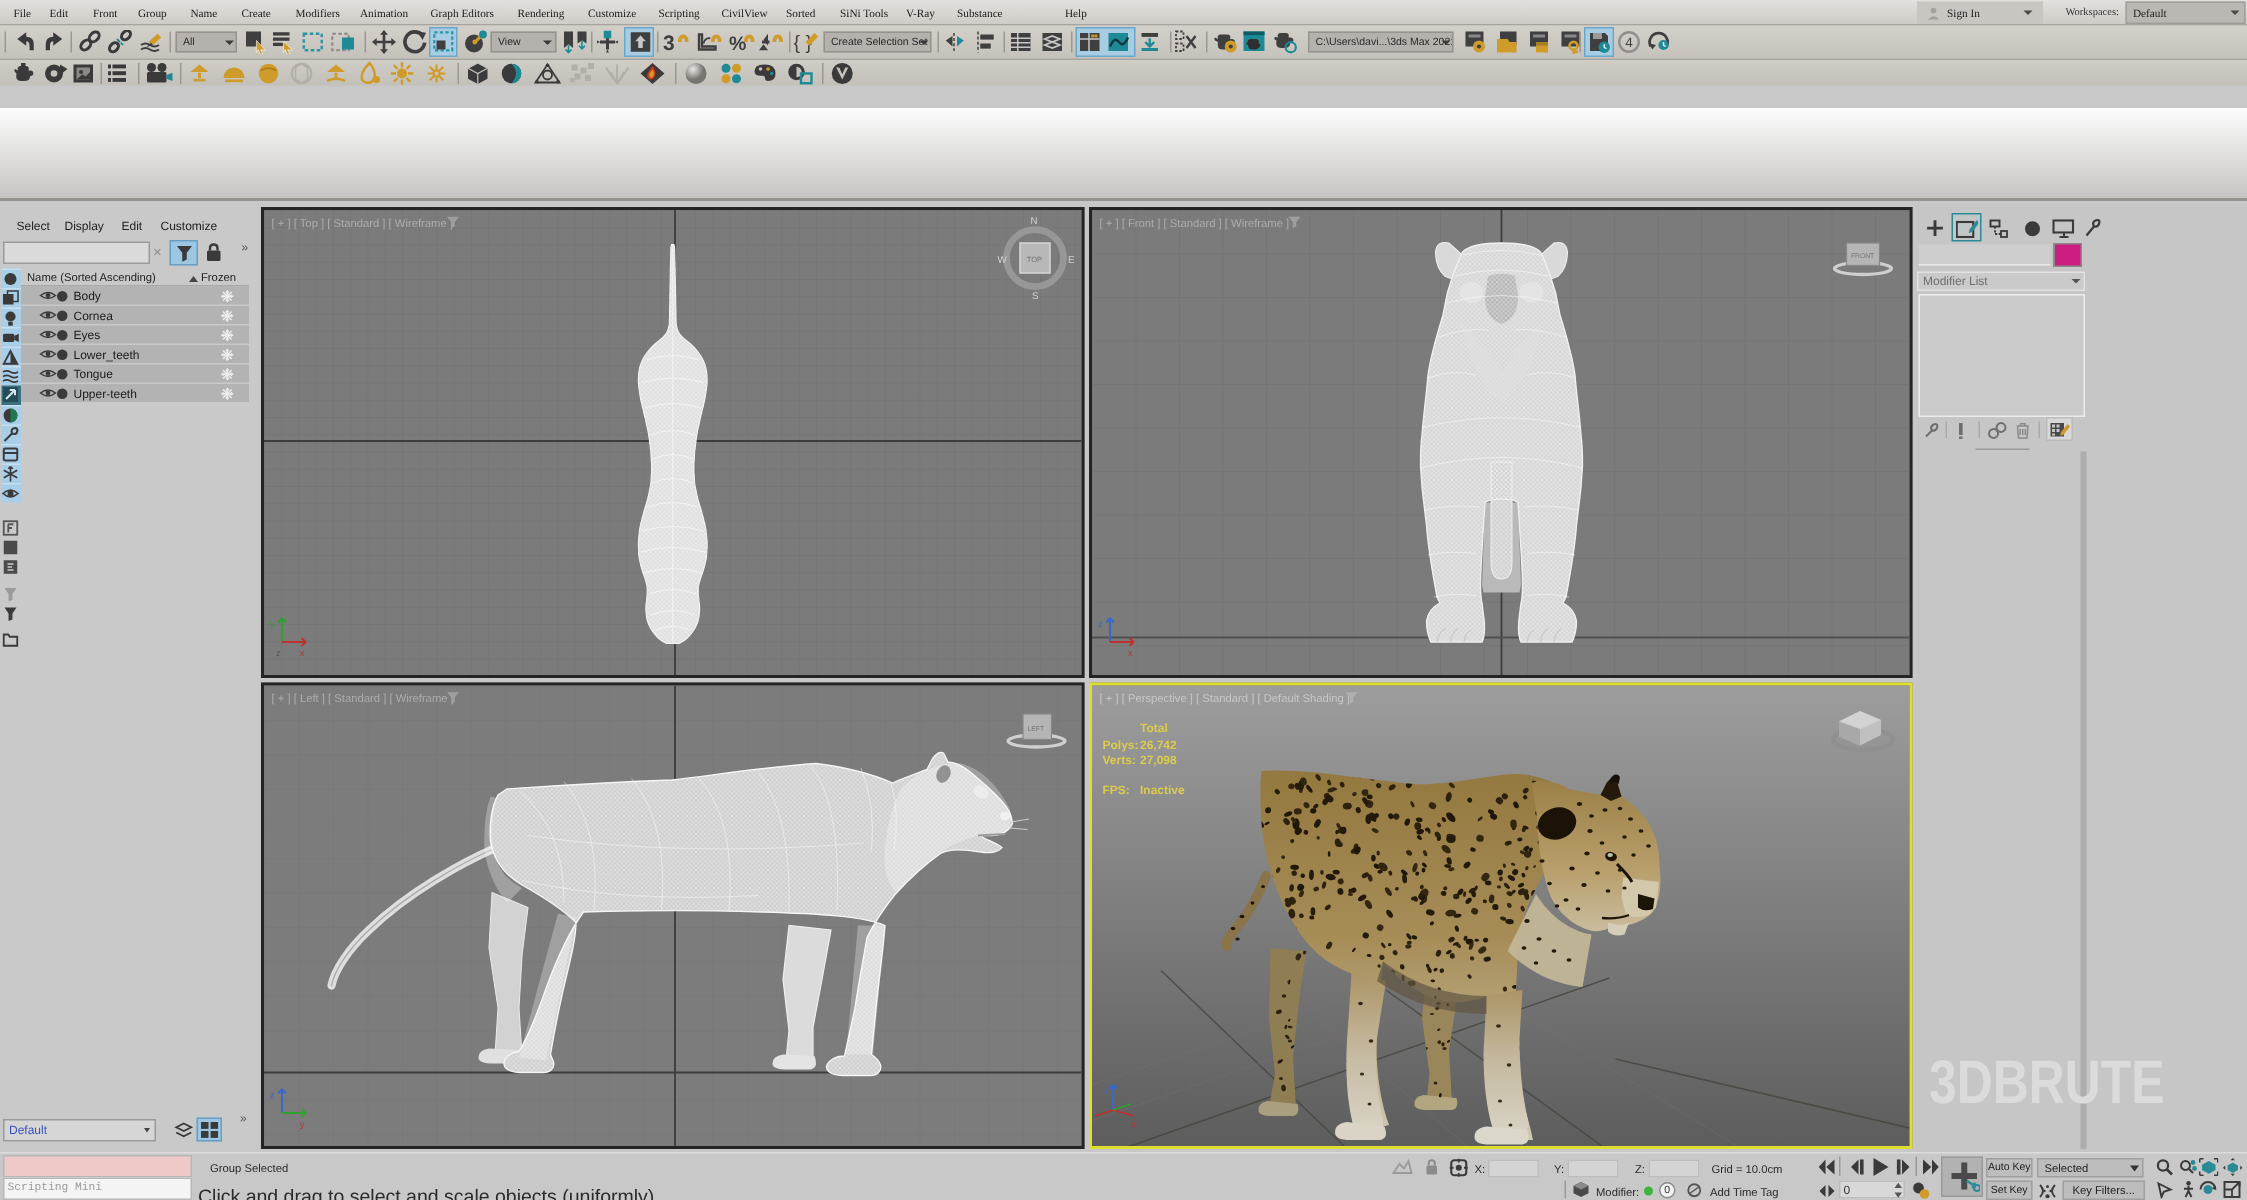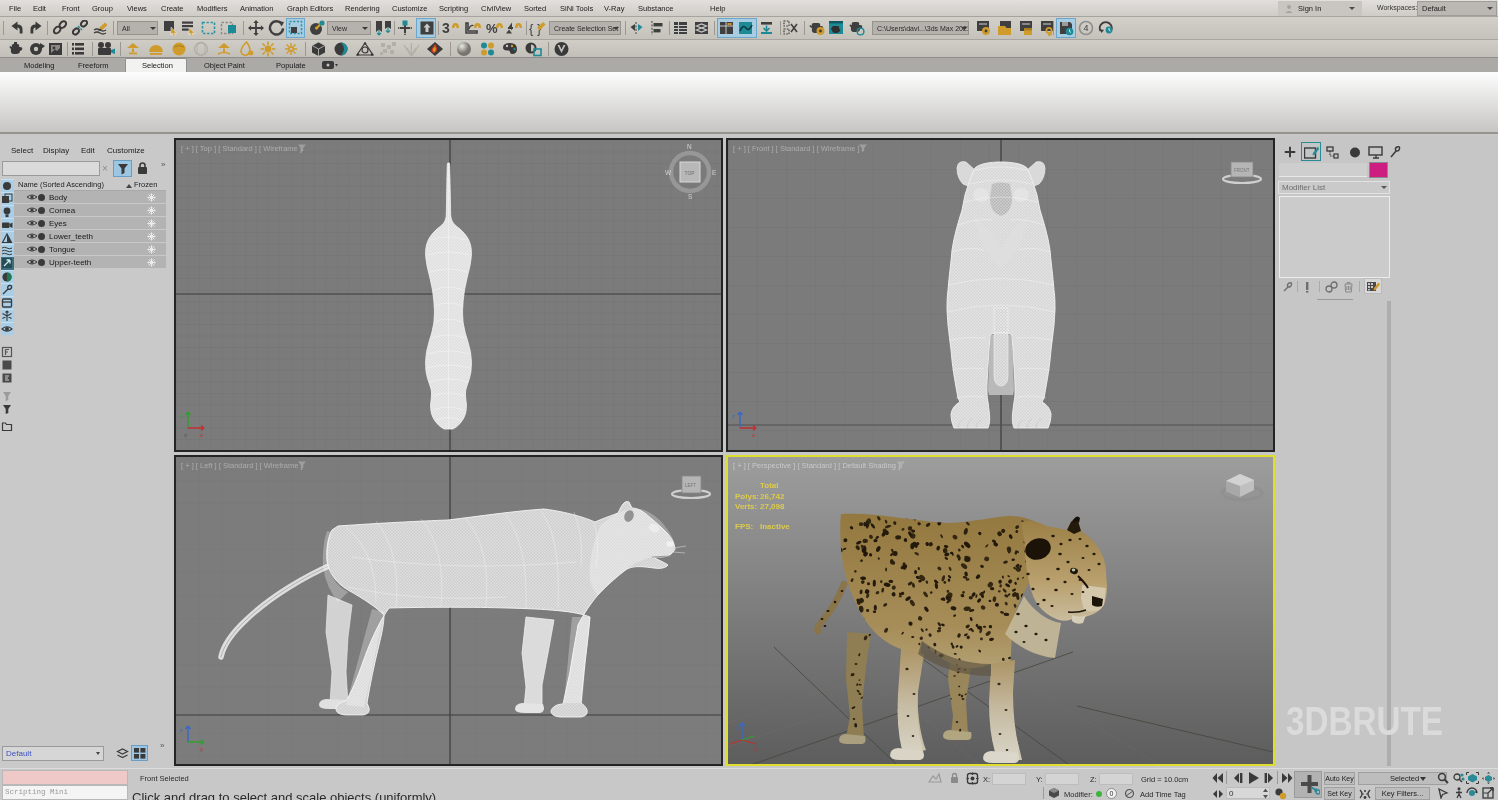--- a/index.html
+++ b/index.html
@@ -1,20 +1,20 @@
 <!DOCTYPE html>
 <html><head>
 <meta charset="utf-8">
 <style>
   * { margin:0; padding:0; box-sizing:border-box; }
   html,body { width:1498px; height:800px; overflow:hidden; font-family:"Liberation Sans", sans-serif; }
   #root { position:relative; width:1498px; height:800px; background:#c8c8c8; }
   .abs { position:absolute; }
   .menubar { left:0; top:0; width:1498px; height:17px; background:linear-gradient(#e2e0dc,#cfccc7); border-bottom:1px solid #a7a49f; }
-  .menubar span.mi { position:absolute; top:4px; font-size:7.5px; color:#1c1c1c; }
+  .menubar span.mi { position:absolute; top:4px; font-size:7.5px; color:#1c1c1c;font-family:Liberation Serif, serif; }
   .toolbar1 { left:0; top:17px; width:1498px; height:23px; background:linear-gradient(#d3d0ca,#c5c2bc); border-bottom:1px solid #a8a5a0; }
   .toolbar2 { left:0; top:40px; width:1498px; height:17px; background:linear-gradient(#d0cdc7,#c3c0ba); }
   .ribbontabs { left:0; top:57px; width:1498px; height:15px; background:#abaaa7; border-top:1px solid #8f8d8a; }
   .rtab { position:absolute; top:3px; font-size:7.5px; color:#1a1a1a; }
   .ribbonpanel { left:0; top:72px; width:1498px; height:62px; background:linear-gradient(#fdfdfd,#c6c5c3); border-bottom:2px solid #96948f; }
   .mainarea { left:0; top:136px; width:1498px; height:632px; background:#c8c8c8; }
   
   .explorer { left:0; top:0; width:172px; height:632px; background:#c9c9c9; }
   .exp-menu { position:absolute; top:10px; font-size:8px; color:#1d1d1d; }
   .erow { position:absolute; left:14px; width:152px; height:12px; background:#b3b3b3; }
@@ -44,21 +44,21 @@
   .skbtn { top:3px; height:13px; background:#bdbdbd; border:1px solid #a0a0a0; font-size:7.5px; color:#222; text-align:center; line-height:12px; }
 </style>
 </head>
 <body>
 <div id="root">
   <div class="abs menubar" id="menubar">
     <span class="mi" style="left:9px">File</span>
     <span class="mi" style="left:33px">Edit</span>
     <span class="mi" style="left:62px">Front</span>
     <span class="mi" style="left:92px">Group</span>
-    <span class="mi" style="left:127px">Views</span>
+    <span class="mi" style="left:127px">Name</span>
     <span class="mi" style="left:161px">Create</span>
     <span class="mi" style="left:197px">Modifiers</span>
     <span class="mi" style="left:240px">Animation</span>
     <span class="mi" style="left:287px">Graph Editors</span>
     <span class="mi" style="left:345px">Rendering</span>
     <span class="mi" style="left:392px">Customize</span>
     <span class="mi" style="left:439px">Scripting</span>
     <span class="mi" style="left:481px">CivilView</span>
     <span class="mi" style="left:524px">Sorted</span>
     <span class="mi" style="left:560px">SiNi Tools</span>
@@ -442,33 +442,20 @@
       </svg>
     <svg class="ic" style="left:523px;width:20px" viewBox="0 0 20 16">
         <circle cx="8" cy="7" r="5.5" fill="#3a3a3a"></circle>
         <path d="M8 3.5 A3.5 3.5 0 0 1 8 10.5 Z" fill="#c6c3be"></path>
         <rect x="11" y="8" width="7" height="6.5" fill="none" stroke="#1e8a96" stroke-width="1.6"></rect>
       </svg>
     <span class="tsep" style="left:548px"></span>
     <svg class="ic" style="left:552px;width:19px" viewBox="0 0 19 16">
         <circle cx="9.5" cy="8" r="7" fill="#3a3a3a"></circle>
         <path d="M5.5 4 L9.5 12 L13.5 4 L11.5 4 L9.5 8.5 L7.5 4 Z" fill="#c6c3be"></path>
-      </svg>
-  </div>
-  <div class="abs ribbontabs" id="ribbontabs">
-    <span class="rtab" style="left:24px">Modeling</span>
-    <span class="rtab" style="left:78px">Freeform</span>
-    <span class="abs" style="left:125px;top:0;width:62px;height:15px;background:#f2f2f1;border:1px solid #8f8f8f;border-bottom:none;border-radius:2px 2px 0 0"></span>
-    <span class="rtab" style="left:142px">Selection</span>
-    <span class="rtab" style="left:204px">Object Paint</span>
-    <span class="rtab" style="left:276px">Populate</span>
-    <svg class="abs" style="left:322px;top:3px" width="16" height="9" viewBox="0 0 16 9">
-        <rect x="0" y="0" width="12" height="8" rx="2" fill="#3a3a3a"></rect>
-        <circle cx="6" cy="4" r="1.5" fill="#c6c3be"></circle>
-        <path d="M13 3 L16 3 L14.5 5.5 Z" fill="#3a3a3a"></path>
       </svg>
   </div>
   <div class="abs ribbonpanel"></div>
   <div class="abs mainarea">
     <div class="abs explorer" id="explorer">
       <span class="exp-menu" style="left:11px">Select</span>
       <span class="exp-menu" style="left:43px">Display</span>
       <span class="exp-menu" style="left:81px">Edit</span>
       <span class="exp-menu" style="left:107px">Customize</span>
 
@@ -1402,21 +1389,21 @@
       <svg class="abs" style="left:9px;top:568px" width="160" height="36" viewBox="0 0 160 36">
           <text x="0" y="31" font-family="Liberation Sans" font-size="41" font-weight="bold" fill="#dbdbdb" textLength="157" lengthAdjust="spacingAndGlyphs">3DBRUTE</text>
         </svg>
     </div>
   </div>
   <div class="abs statusbar" id="statusbar">
     
     <span class="abs" style="left:2px;top:1px;width:126px;height:15px;background:#efc8c8;border:1px solid #b8b8b8"></span>
     <span class="abs" style="left:2px;top:16px;width:126px;height:15px;background:#f4f4f4;border:1px solid #b8b8b8"></span>
     <span class="abs" style="left:5px;top:19px;font-size:7.5px;color:#9a9a9a;font-family:'Liberation Mono',monospace">Scripting Mini</span>
-    <span class="abs" style="left:140px;top:5px;font-size:7.5px;color:#2a2a2a">Front Selected</span>
+    <span class="abs" style="left:140px;top:5px;font-size:7.5px;color:#2a2a2a">Group Selected</span>
     <span class="abs" style="left:132px;top:21px;font-size:13px;color:#2a2a2a">Click and drag to select and scale objects (uniformly)</span>
     
     <svg class="abs" style="left:928px;top:3px" width="14" height="12" viewBox="0 0 14 12">
         <path d="M1 10 L5 4 L8 7 L11 2 L13 10 Z" fill="none" stroke="#9a9a9a" stroke-width="1.2"></path>
       </svg>
     <svg class="abs" style="left:950px;top:3px" width="9" height="12" viewBox="0 0 9 12">
         <rect x="1" y="5" width="7" height="6" rx="1" fill="#8a8a8a"></rect>
         <path d="M2.5 5 L2.5 3.5 Q2.5 1.5 4.5 1.5 Q6.5 1.5 6.5 3.5 L6.5 5" fill="none" stroke="#8a8a8a" stroke-width="1.3"></path>
       </svg>
     <svg class="abs" style="left:966px;top:3px" width="13" height="13" viewBox="0 0 13 13">
@@ -1481,21 +1468,21 @@
     </g>
     
     <span class="abs" style="left:1294px;top:2px;width:28px;height:27px;background:#b2b2b2;border:1px solid #9a9a9a"></span>
     <svg class="abs" style="left:1298px;top:4px" width="22" height="23" viewBox="0 0 22 23">
         <path d="M9.5 2 L13.5 2 L13.5 9 L20 9 L20 13 L13.5 13 L13.5 20 L9.5 20 L9.5 13 L3 13 L3 9 L9.5 9 Z" fill="#4a4a4a"></path>
         <path d="M13 14 L19 18 M19 18 L16.5 18.5 M19 18 L18 15.5" stroke="#2a8a96" stroke-width="1.6" fill="none"></path>
         <circle cx="20" cy="19" r="2" fill="none" stroke="#2a8a96" stroke-width="1.4"></circle>
       </svg>
     <span class="abs skbtn" style="left:1324px;top:3px;width:31px;font-size:7px">Auto Key</span>
     <span class="abs skbtn" style="left:1324px;top:18px;width:31px;font-size:7px">Set Key</span>
-    <span class="abs skbtn" style="left:1358px;top:3px;width:89px;text-align:center;padding-left:4px">Selected</span>
+    <span class="abs skbtn" style="left:1358px;top:3px;width:71px;text-align:left;padding-left:4px">Selected</span>
     <span class="abs" style="left:1420px;top:8px;width:0;height:0;border-left:3px solid transparent;border-right:3px solid transparent;border-top:4px solid #333"></span>
     <svg class="abs" style="left:1358px;top:19px" width="14" height="12" viewBox="0 0 14 12">
         <path d="M2 2 Q4 4 4 6 Q4 8 2 10 M12 2 Q10 4 10 6 Q10 8 12 10" stroke="#3a3a3a" stroke-width="1.3" fill="none"></path>
         <circle cx="7" cy="3" r="1" fill="#3a3a3a"></circle>
         <circle cx="5" cy="6" r="0.8" fill="#3a3a3a"></circle>
         <circle cx="9" cy="6" r="0.8" fill="#3a3a3a"></circle>
         <circle cx="7" cy="9.5" r="1.4" fill="#3a3a3a"></circle>
       </svg>
     <span class="abs skbtn" style="left:1375px;top:18px;width:55px">Key Filters...</span>
     

